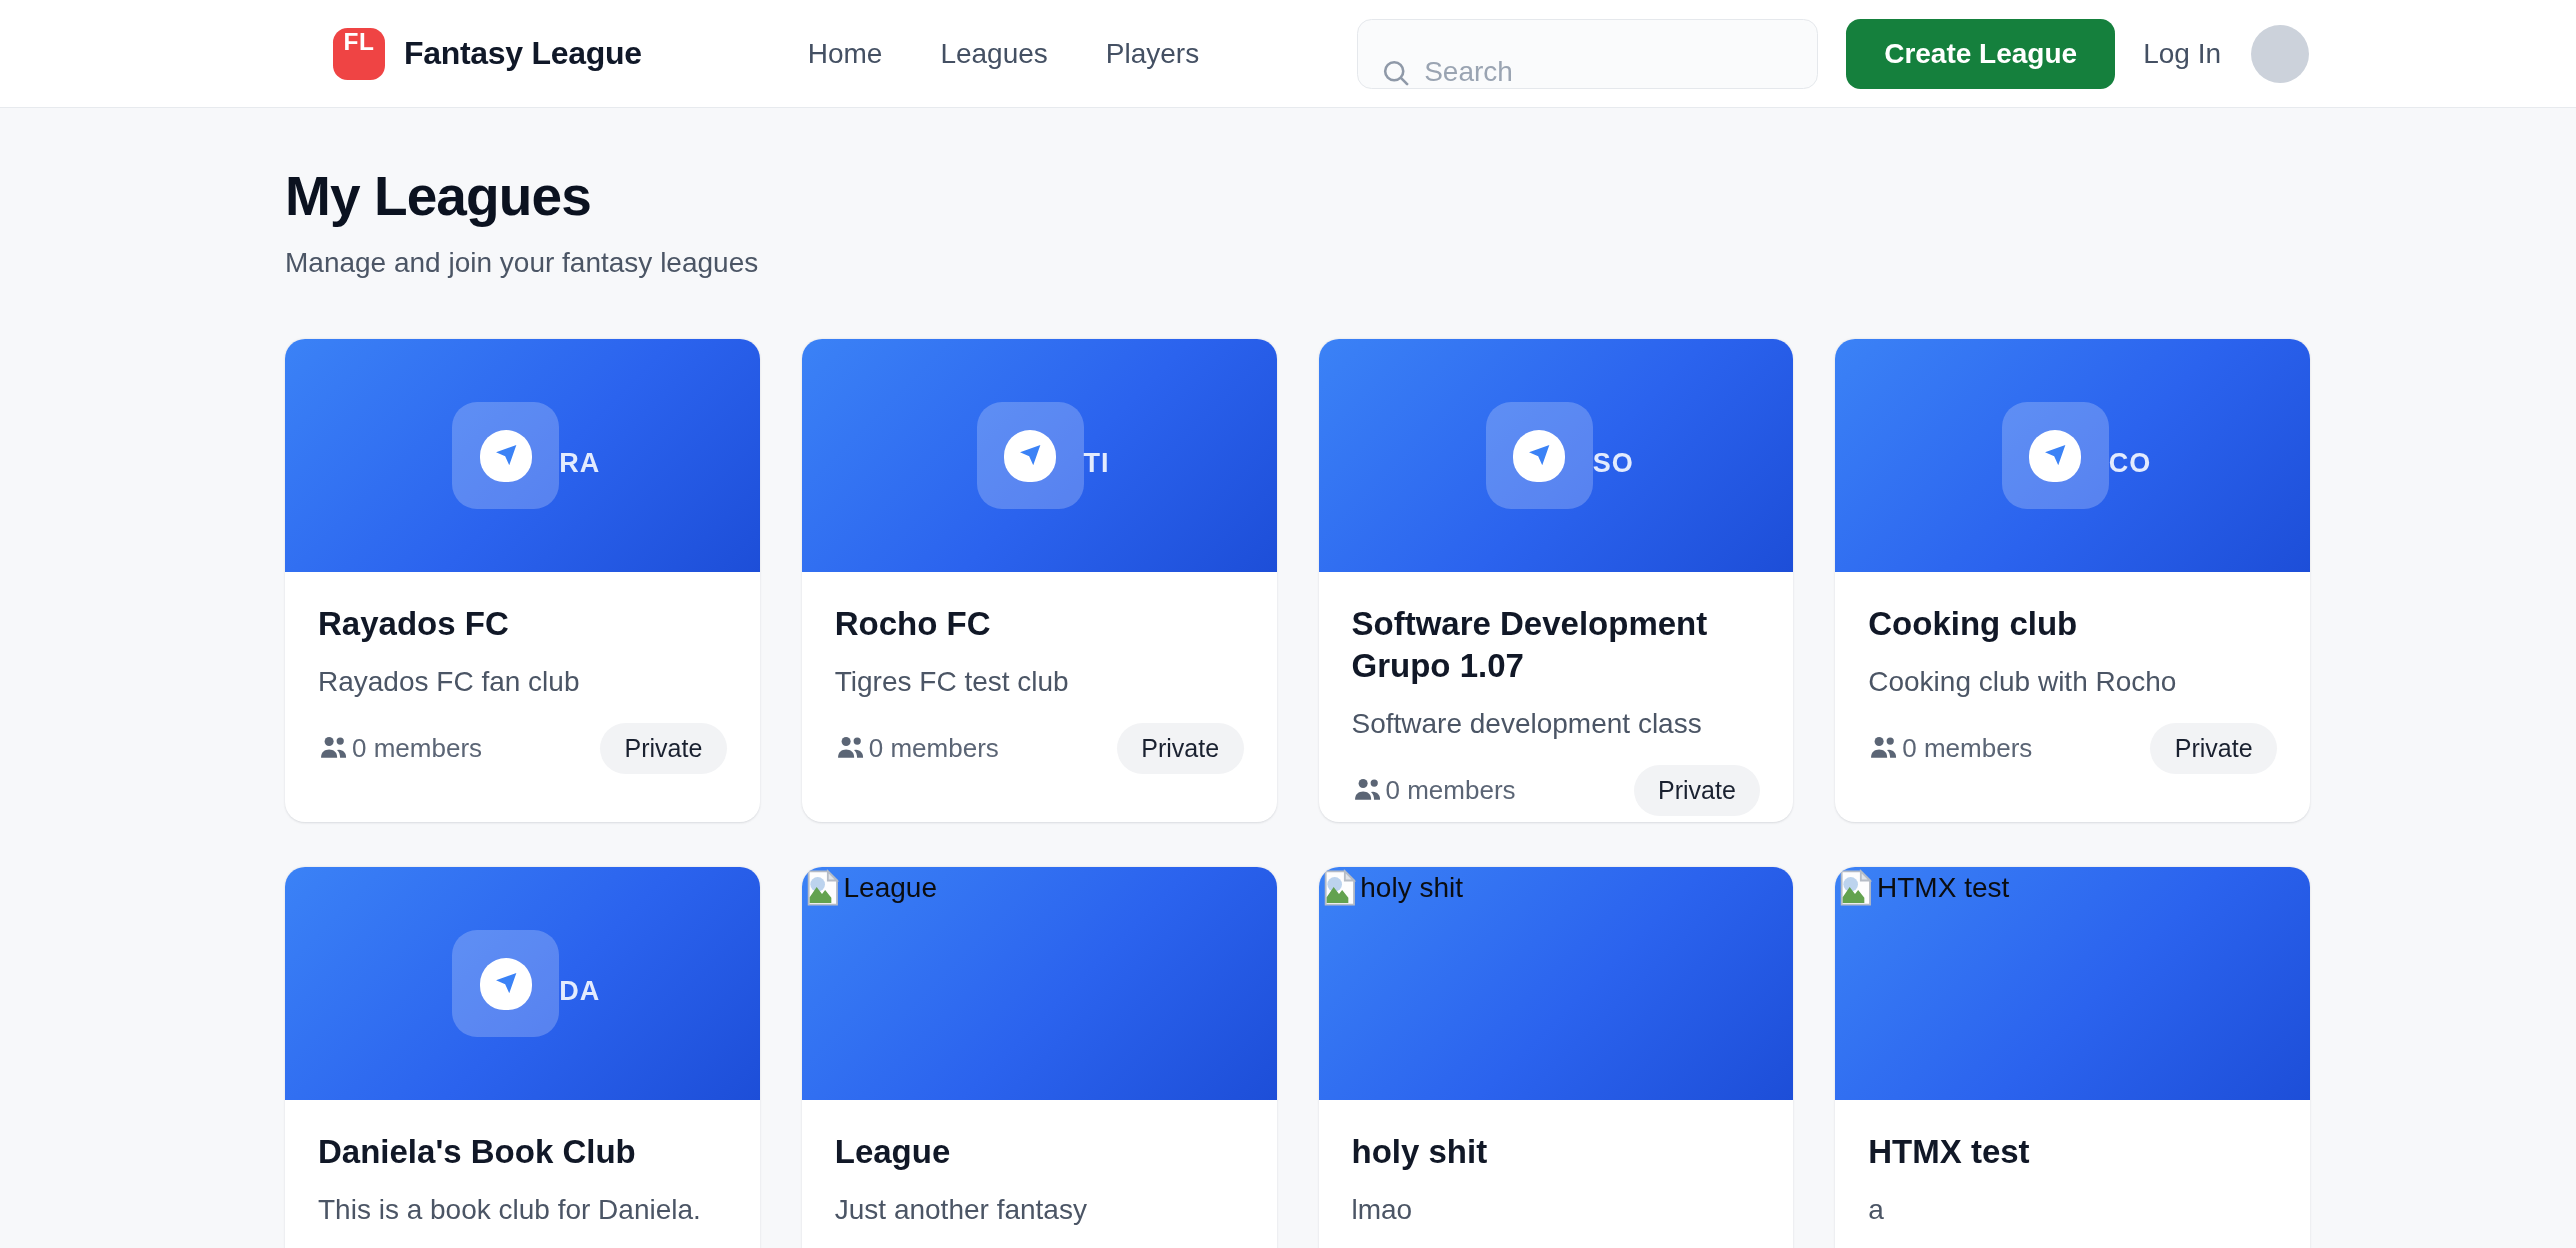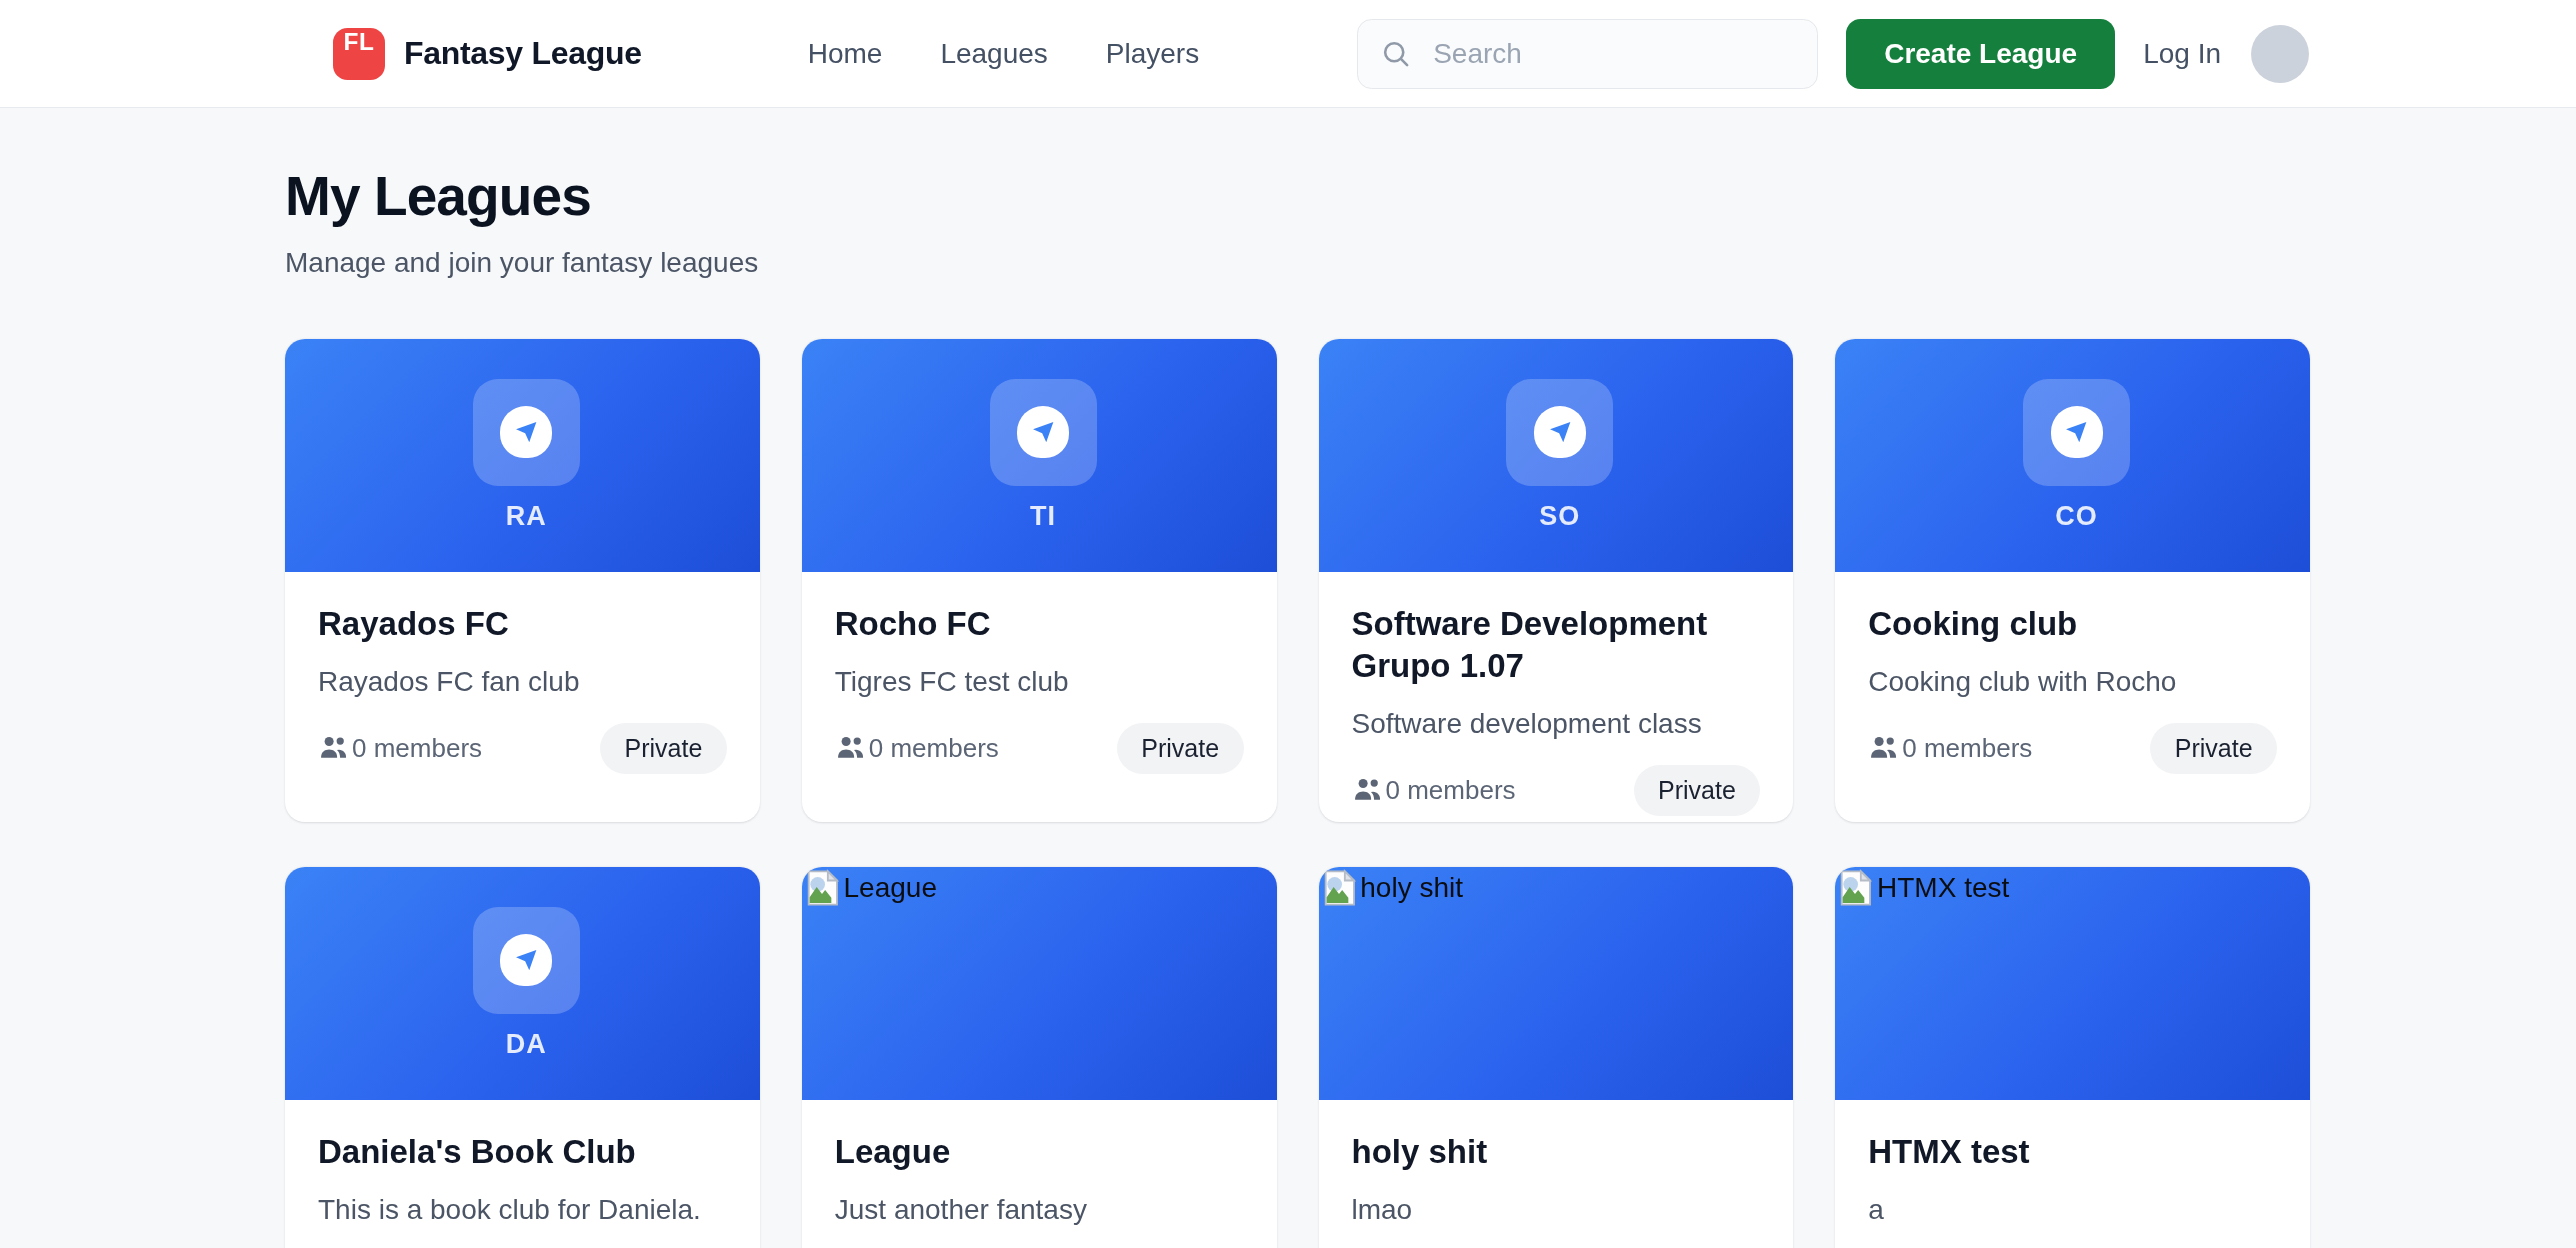--- a/index.html
+++ b/index.html
@@ -25,21 +25,21 @@
   .brand-name { font-size: 32px; font-weight: 700; color: #101828; letter-spacing: -0.3px; }
 
   .nav { display: flex; gap: 58px; margin-left: 166px; }
   .nav-link {
     font-size: 28px; font-weight: 500; color: #445063; text-decoration: none; cursor: pointer;
   }
 
   .search {
     margin-left: auto; width: 461px; height: 70px;
     background: #fafbfc; border: 1.8px solid #e5e8ec; border-radius: 14.5px;
-    display: flex; align-items: center; padding: 0 22px; gap: 22px;
+    display: flex; align-items: flex-end; padding: 0 22px; gap: 13px;
   }
   .search svg { flex: 0 0 auto; }
   .search input {
     border: none; outline: none; background: transparent;
     font-family: "Liberation Sans", sans-serif;
     font-size: 28px; color: #101828; width: 100%;
   }
   .search input::placeholder { color: #9aa4b2; }
 
   .create-btn {
@@ -72,21 +72,21 @@
   .league-card {
     height: 483px; background: #ffffff; border-radius: 20px; overflow: hidden;
     box-shadow: 0 0.9px 2.7px rgba(16,24,40,.08), 0 0.9px 1.8px rgba(16,24,40,.05);
     cursor: pointer;
   }
   .banner {
     height: 233px; position: relative;
     background: linear-gradient(135deg, #3b82f6 0%, #2b63ee 55%, #1d4ed8 100%);
   }
   .banner-center {
-    height: 100%; display: flex; flex-direction: column;
+    height: 100%; display: flex; flex-direction: row;
     align-items: center; justify-content: center; padding-left: 8px;
   }
   .icon-tile {
     width: 107px; height: 107px; border-radius: 25px;
     background: rgba(255,255,255,.22);
     display: flex; align-items: center; justify-content: center;
   }
   .compass {
     width: 52px; height: 52px; background: #ffffff;
     border-radius: 50% 50% 46% 46%;

